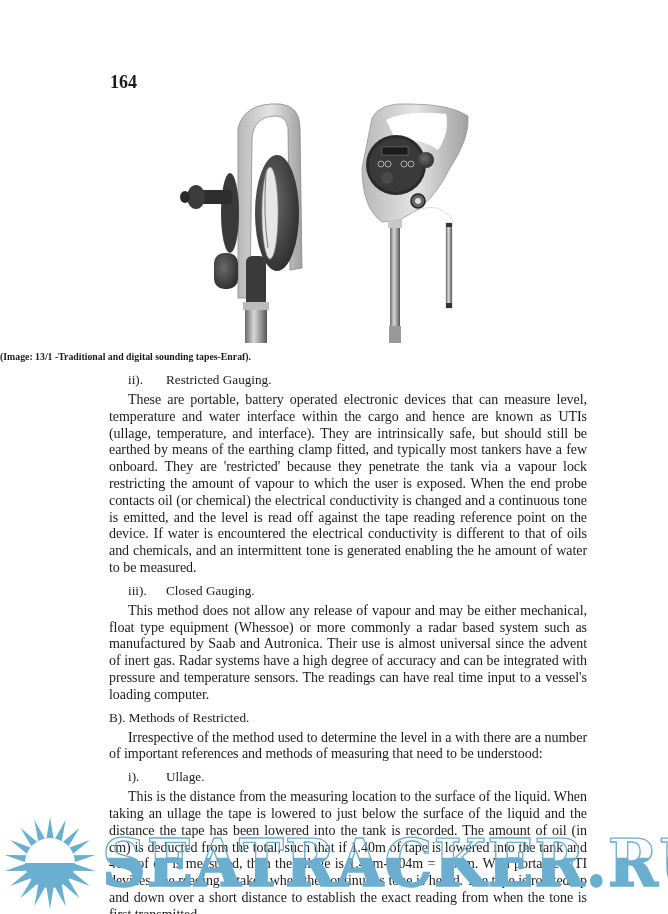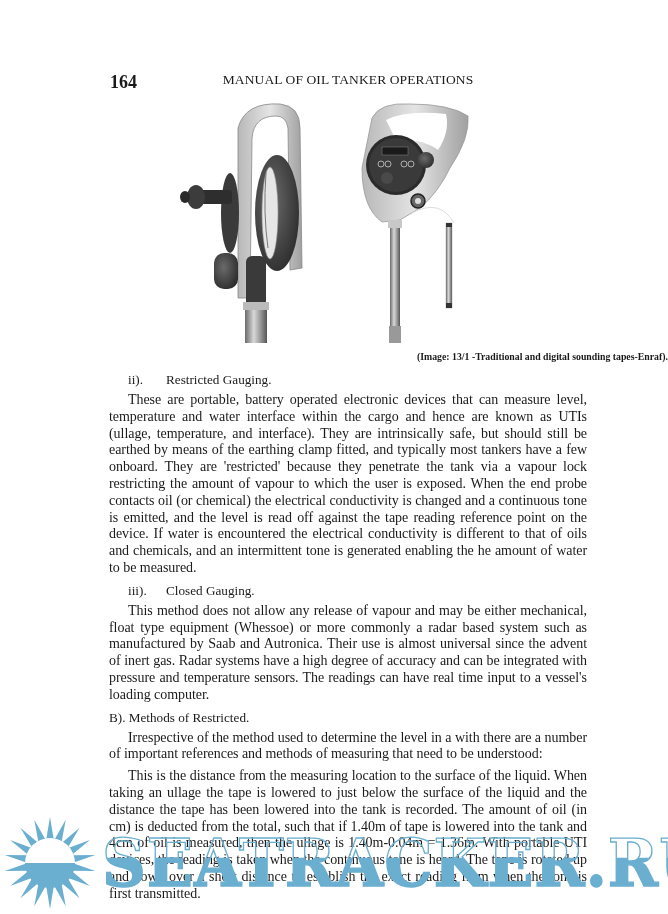--- a/index.html
+++ b/index.html
@@ -6,21 +6,21 @@
   body {
     width: 668px; height: 914px; background: #ffffff; position: relative; overflow: hidden;
     font-family: "Liberation Serif", "DejaVu Serif", serif; color: #1a1a1a;
   }
   .page-header { position: absolute; top: 72px; left: 108px; width: 480px; height: 18px; }
   .page-number { position: absolute; left: 2px; top: 0; font-size: 18px; font-weight: bold; }
   .running-title { position: absolute; left: 0; right: 0; top: 0; text-align: center; font-size: 13.5px; letter-spacing: 0.1px; }
 
   .figure { position: absolute; top: 98px; left: 150px; width: 400px; height: 245px; }
   .figure svg { display: block; }
-  .caption { position: absolute; top: 351px; left: 0; width: 668px; text-align: right; font-size: 9.8px; font-weight: bold; }
+  .caption { position: absolute; top: 351px; left: 0; width: 668px; text-align: left; font-size: 9.8px; font-weight: bold; }
 
   .content { position: absolute; top: 371px; left: 109px; width: 478px; }
   .heading { font-weight: normal; font-size: 13.2px; margin: 0 0 4px 0; line-height: 17px; }
   .heading .num { display: inline-block; width: 38px; }
   .heading.sub { padding-left: 19px; }
   .para {
     font-size: 14px; line-height: 16.8px; text-align: justify; text-indent: 19px;
     margin: 0 0 5px 0; letter-spacing: -0.05px;
   }
 
@@ -36,21 +36,20 @@
     font-size: 66px; letter-spacing: 1px; line-height: 1; color: #6aaed0;
     transform: scaleX(0.92); transform-origin: left top;
     clip-path: inset(42% 0 0 0);
   }
 </style>
 </head>
 <body>
 
 <div class="page-header">
   <span class="page-number">164</span>
-  <div class="running-title">MANUAL OF OIL TANKER OPERATIONS</div>
 </div>
 
 <div class="figure">
   <svg width="400" height="245" viewBox="0 0 400 245">
     <defs>
       <linearGradient id="metal" x1="0" x2="1" y1="0" y2="0">
         <stop offset="0" stop-color="#6a6a6a"></stop>
         <stop offset="0.4" stop-color="#d8d8d8"></stop>
         <stop offset="0.7" stop-color="#9a9a9a"></stop>
         <stop offset="1" stop-color="#555"></stop>
@@ -129,20 +128,23 @@
   <div class="heading sub">
     <span class="num">iii).</span><span>Closed Gauging.</span>
   </div>
   <p class="para">This method does not allow any release of vapour and may be either mechanical, float type equipment (Whessoe) or more commonly a radar based system such as manufactured by Saab and Autronica. Their use is almost universal since the advent of inert gas. Radar systems have a high degree of accuracy and can be integrated with pressure and temperature sensors. The readings can have real time input to a vessel's loading computer.</p>
 
   <div class="heading">
     <span>B). Methods of Restricted.</span>
   </div>
   <p class="para">Irrespective of the method used to determine the level in a with there are a number of important references  and methods of measuring that need to be understood:</p>
 
+  <div class="heading sub">
+    <span class="num">i).</span><span>Ullage.</span>
+  </div>
   <p class="para">This is the distance from  the measuring location to the surface  of the liquid. When taking an ullage the tape is lowered to just below the surface  of the liquid and the distance the tape has been lowered into the tank is recorded. The amount of oil (in cm) is deducted from  the total, such that if  1.40m of tape is lowered into the tank and 4cm of oil is measured, then the ullage is  1.40m-0.04m = 1.36m. With portable UTI devices, the reading is taken when the continuous tone is heard. The tape is rotated up and down over a short distance to establish the exact reading from  when the tone is first  transmitted.</p>
 </div>
 
 <svg class="watermark" width="668" height="99" viewBox="0 0 668 99">
   <g transform="translate(50,48)">
     <g fill="#6aaed0" id="rays">
       <polygon points="0,-46 4,-22 -4,-22"></polygon>
       <polygon points="0,-46 4,-22 -4,-22" transform="rotate(20)"></polygon>
       <polygon points="0,-46 4,-22 -4,-22" transform="rotate(40)"></polygon>
       <polygon points="0,-46 4,-22 -4,-22" transform="rotate(60)"></polygon>

